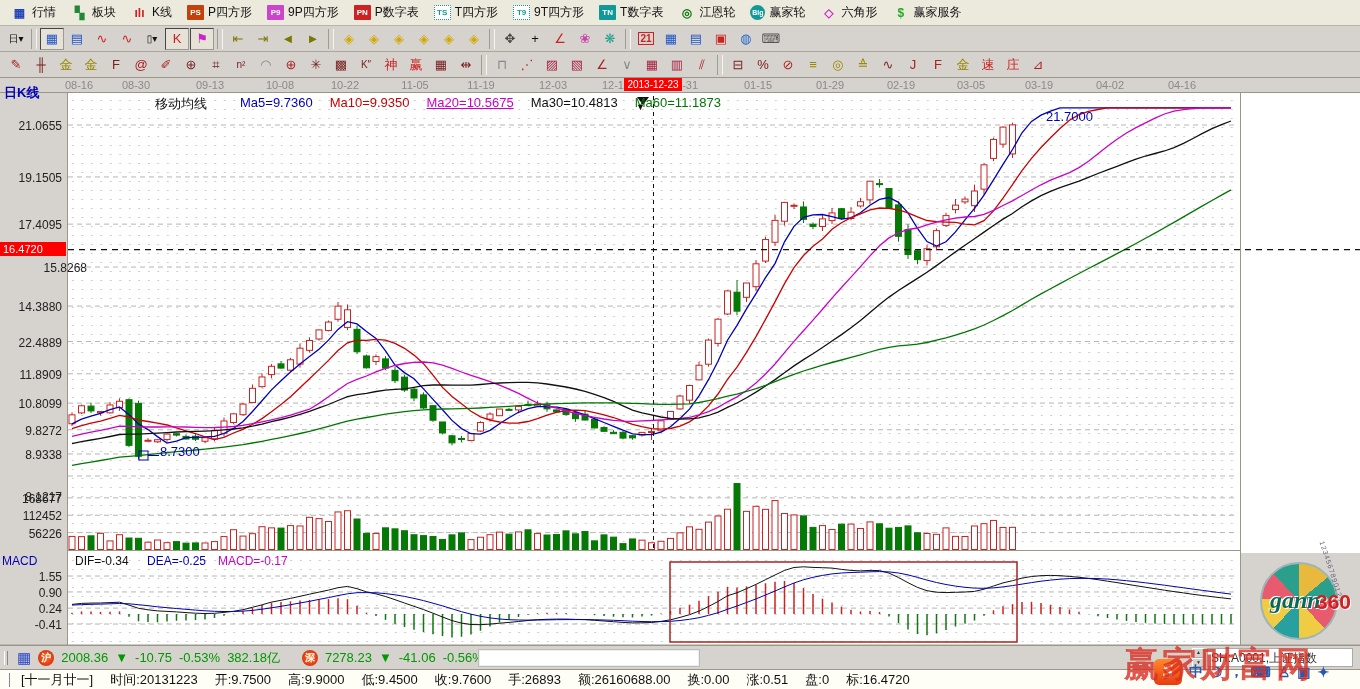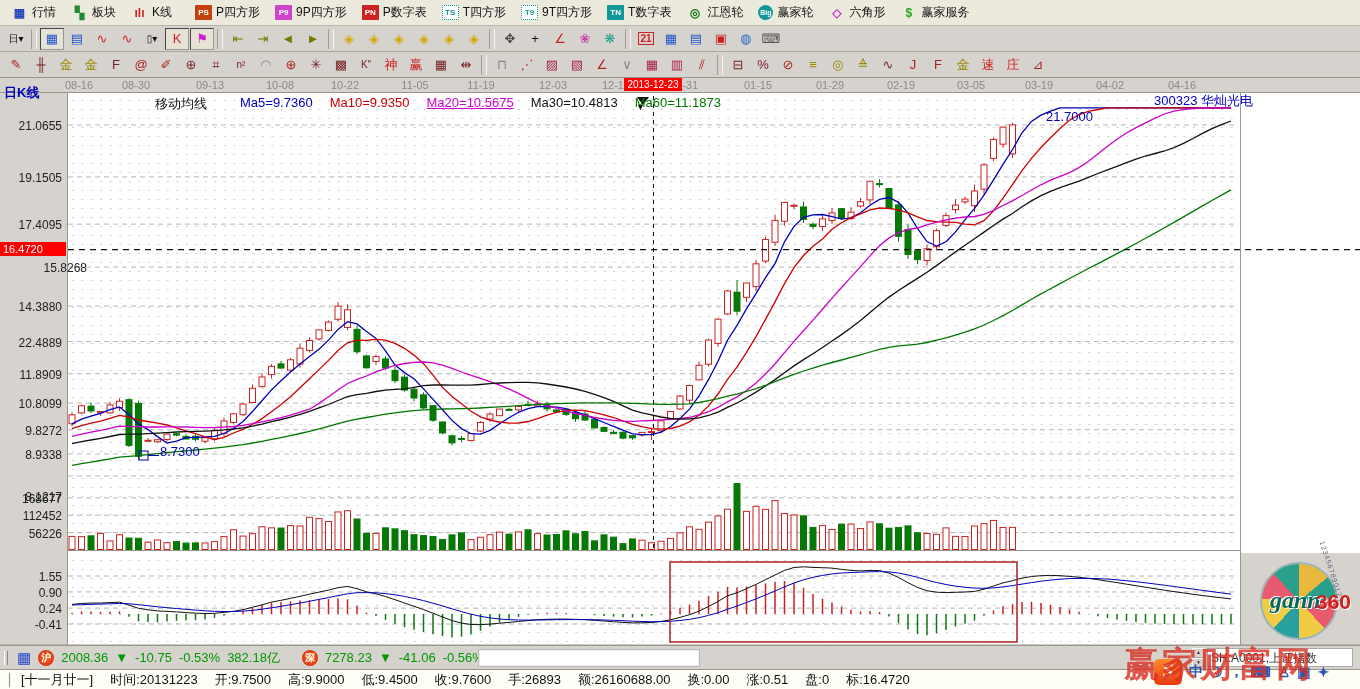--- a/index.html
+++ b/index.html
@@ -69,21 +69,21 @@
       </button>
       <button class="menu-item">
         <span class="mi-icon" style="color: rgb(34, 136, 51);">▚</span>
         <span>板块</span>
       </button>
       <button class="menu-item">
         <span class="mi-icon" style="color: rgb(204, 34, 34);">ılı</span>
         <span>K线</span>
       </button>
       <button class="menu-item">
-        <span class="mi-icon mi-box" style="background: #c2410c; margin-left: 8px;">PS</span>
+        <span class="mi-icon mi-box" style="background: #c2410c;">PS</span>
         <span>P四方形</span>
       </button>
       <button class="menu-item">
         <span class="mi-icon mi-box" style="background: rgb(204, 68, 204);">P9</span>
         <span>9P四方形</span>
       </button>
       <button class="menu-item">
         <span class="mi-icon mi-box" style="background: rgb(204, 34, 34);">PN</span>
         <span>P数字表</span>
       </button>
@@ -858,25 +858,30 @@
     <div class="panel-label">日K线</div>
     <div class="legend" id="legend">
         <span style="color: rgb(17, 17, 17);">移动均线</span>
         <span style="color: rgb(0, 0, 187); margin-left: 16px;">Ma5=9.7360</span>
         <span style="color: rgb(204, 0, 0);">Ma10=9.9350</span>
         <span style="color: rgb(204, 0, 204); text-decoration: underline;">Ma20=10.5675</span>
         <span style="color: rgb(17, 17, 17);">Ma30=10.4813</span>
         <span style="color: rgb(0, 119, 0);">Ma60=11.1873</span>
       </div>
     <div class="legend-drop">▼</div>
-    <div class="symbol">300323 华灿光电</div>
     <div class="date-hl">2013-12-23</div>
     <div class="price-tag">16.4720</div>
     <div class="ann ann8">8.7300</div>
     <div class="ann ann21">21.7000</div>
+    <div class="macd-header" id="macd-header">
+        <span style="position: absolute; top: 0px; left: 2px; color: rgb(0, 0, 187);">MACD</span>
+        <span style="position: absolute; top: 0px; left: 75px; color: rgb(17, 17, 17);">DIF=-0.34</span>
+        <span style="position: absolute; top: 0px; left: 147px; color: rgb(0, 0, 187);">DEA=-0.25</span>
+        <span style="position: absolute; top: 0px; left: 218px; color: rgb(204, 0, 204);">MACD=-0.17</span>
+      </div>
     <div class="logo-area">
       <div class="logo-circle"></div>
       <span class="logo-ring">1234567890123</span>
       <span class="logo-gann">gann</span>
       <span class="logo-360">360</span>
     </div>
   </div>
 
   <div class="indices">
     <span class="grip"></span>

